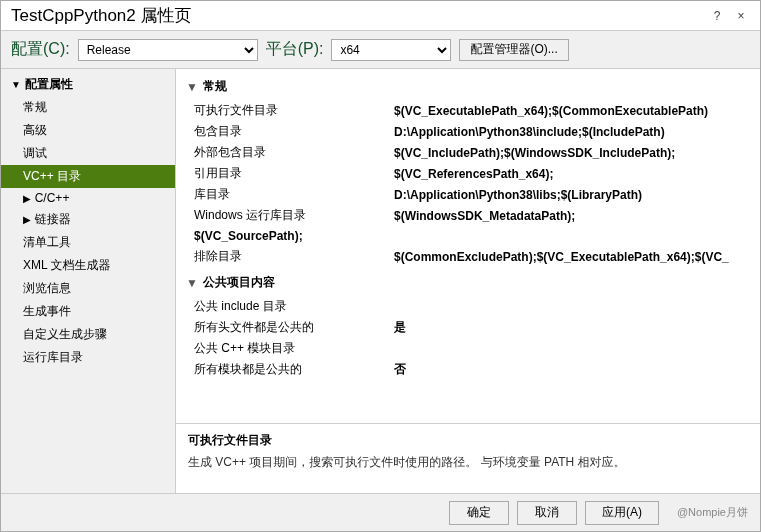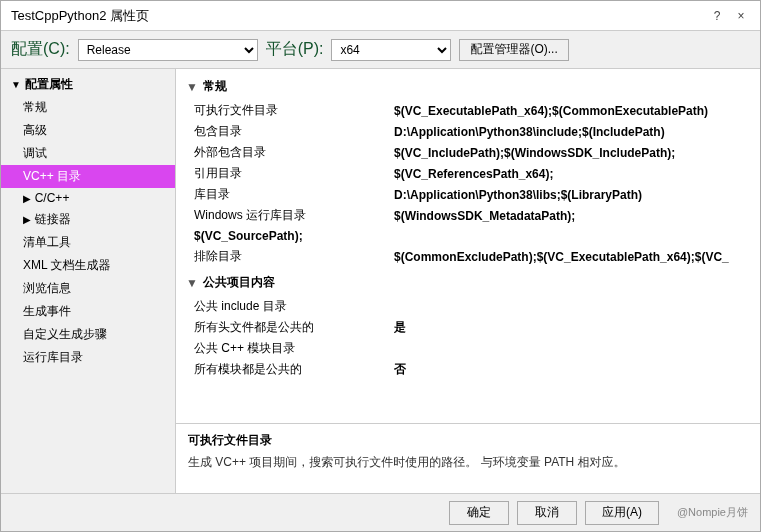--- a/index.html
+++ b/index.html
@@ -26,21 +26,21 @@
     .title-bar {
       background: #fff;
       border-bottom: 1px solid #ccc;
       padding: 6px 10px;
       display: flex;
       align-items: center;
       justify-content: space-between;
       height: 30px;
     }
     .title-bar-title {
-      font-size: 13px;
+      font-size: 17px;
       color: #000;
     }
     .title-bar-controls {
       display: flex;
       gap: 6px;
     }
     .title-bar-btn {
       width: 18px;
       height: 18px;
       display: flex;
@@ -97,21 +97,21 @@
     .sidebar-item {
       display: flex;
       align-items: center;
       padding: 3px 8px 3px 10px;
       cursor: pointer;
       font-size: 12px;
       color: #000;
       white-space: nowrap;
     }
     .sidebar-item.active {
-      background: #d946ef;
+      background: #4d7c0f;
       color: #fff;
     }
     .sidebar-item .expand-icon {
       margin-right: 4px;
       font-size: 10px;
     }
     .sidebar-item.indent-1 {
       padding-left: 22px;
     }
     .main-panel {

